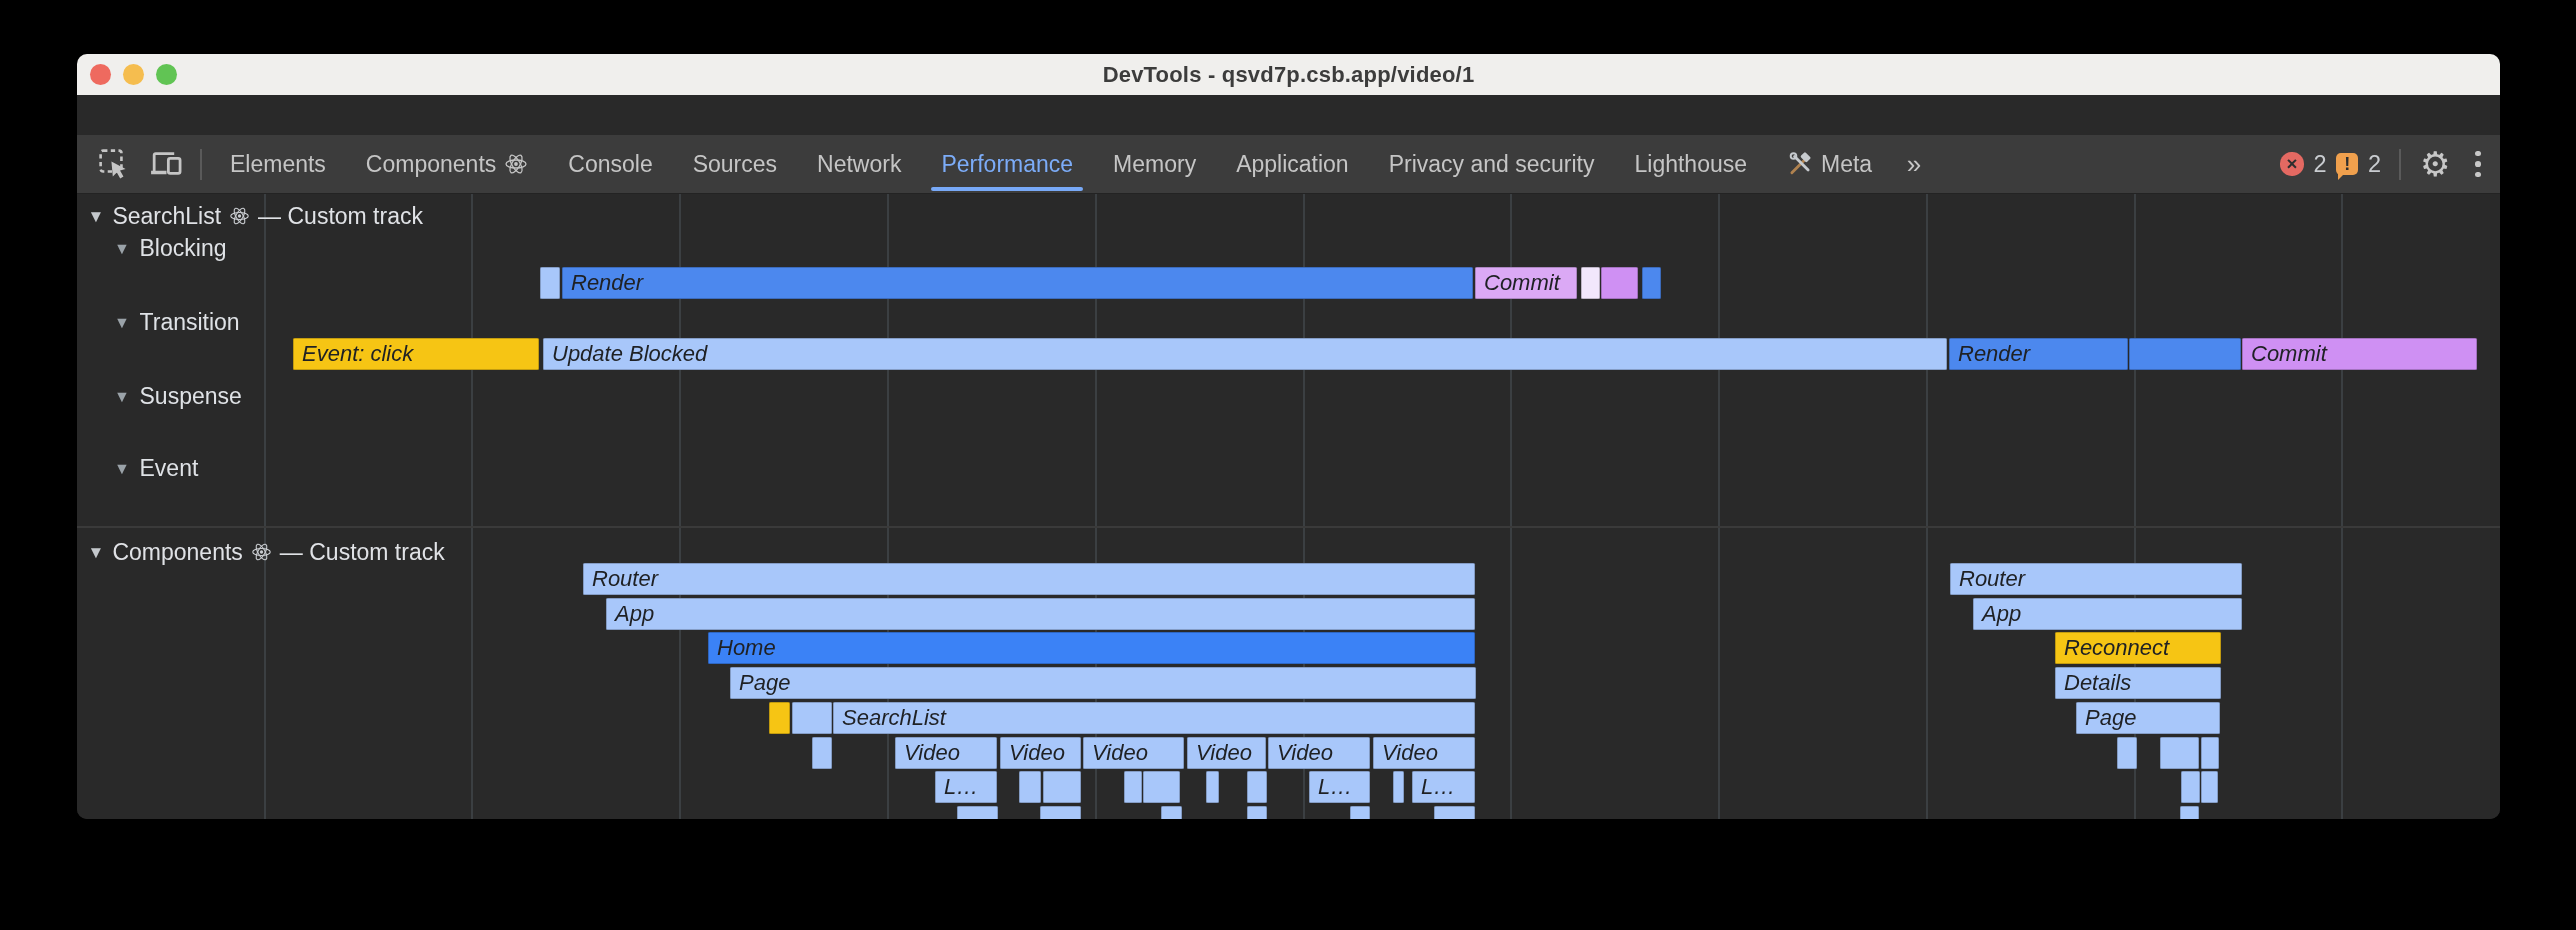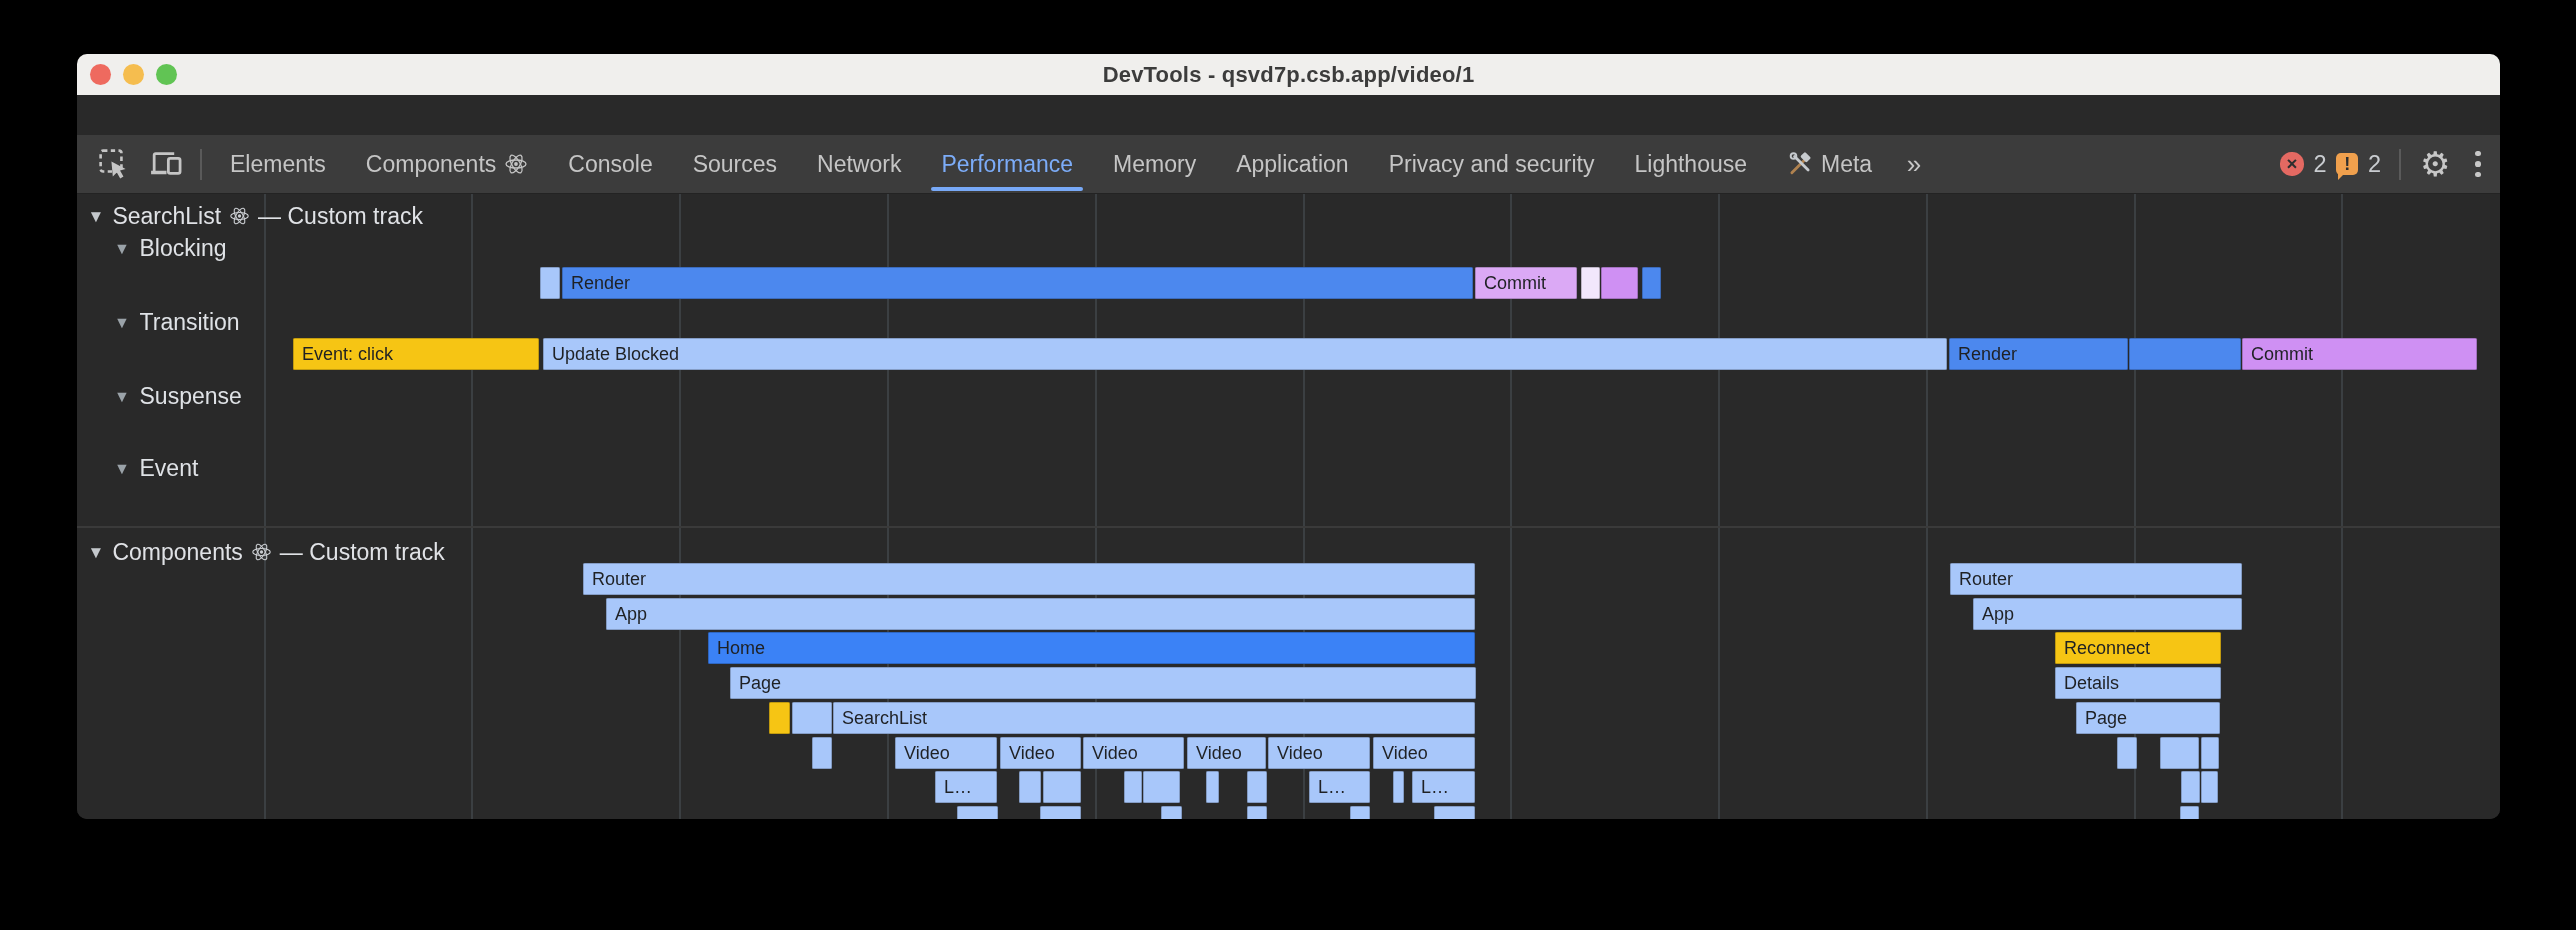--- a/index.html
+++ b/index.html
@@ -30,21 +30,21 @@
   .kebab{display:flex;flex-direction:column;gap:4.9px;padding:0 13px;}
   .kebab i{width:5.7px;height:5.7px;border-radius:50%;background:#C7C7C7;}
   
   .content{position:relative;height:666px;background:#292929;border-top:0.8px solid #232323;overflow:hidden;}
   .gridline{position:absolute;top:0;bottom:0;width:1.6px;background:#3B3F42;}
   .hsep{position:absolute;left:0;right:0;height:1.6px;background:#3A3A3A;}
   .trackhead{position:absolute;display:flex;align-items:center;gap:8px;color:#E0E2E6;font-size:23px;transform:translateY(-50%);white-space:nowrap;}
   .trackhead .tri{color:#C4C8CC;font-size:17px;}
   .lane{position:absolute;display:flex;align-items:center;gap:9.7px;color:#DFE2E6;font-size:23px;transform:translateY(-50%);white-space:nowrap;}
   .lane .tri{color:#9AA2A8;font-size:16px;}
-  .bar{position:absolute;height:32px;border-radius:1.6px;font-size:18px;color:#1F2124;line-height:32px;padding-left:9px;box-sizing:border-box;overflow:hidden;white-space:nowrap;box-shadow:inset 0 0 0 0.8px rgba(0,0,0,.28);}
+  .bar{position:absolute;height:32px;border-radius:1.6px;font-size:22px;color:#1F2124;line-height:32px;padding-left:9px;box-sizing:border-box;overflow:hidden;white-space:nowrap;box-shadow:inset 0 0 0 0.8px rgba(0,0,0,.28);font-style:italic;}
   svg{display:block;}
 </style>
 </head>
 <body>
 
 <div class="window">
 
   <div class="titlebar">
     <div class="lights">
       <span class="light red"></span>

